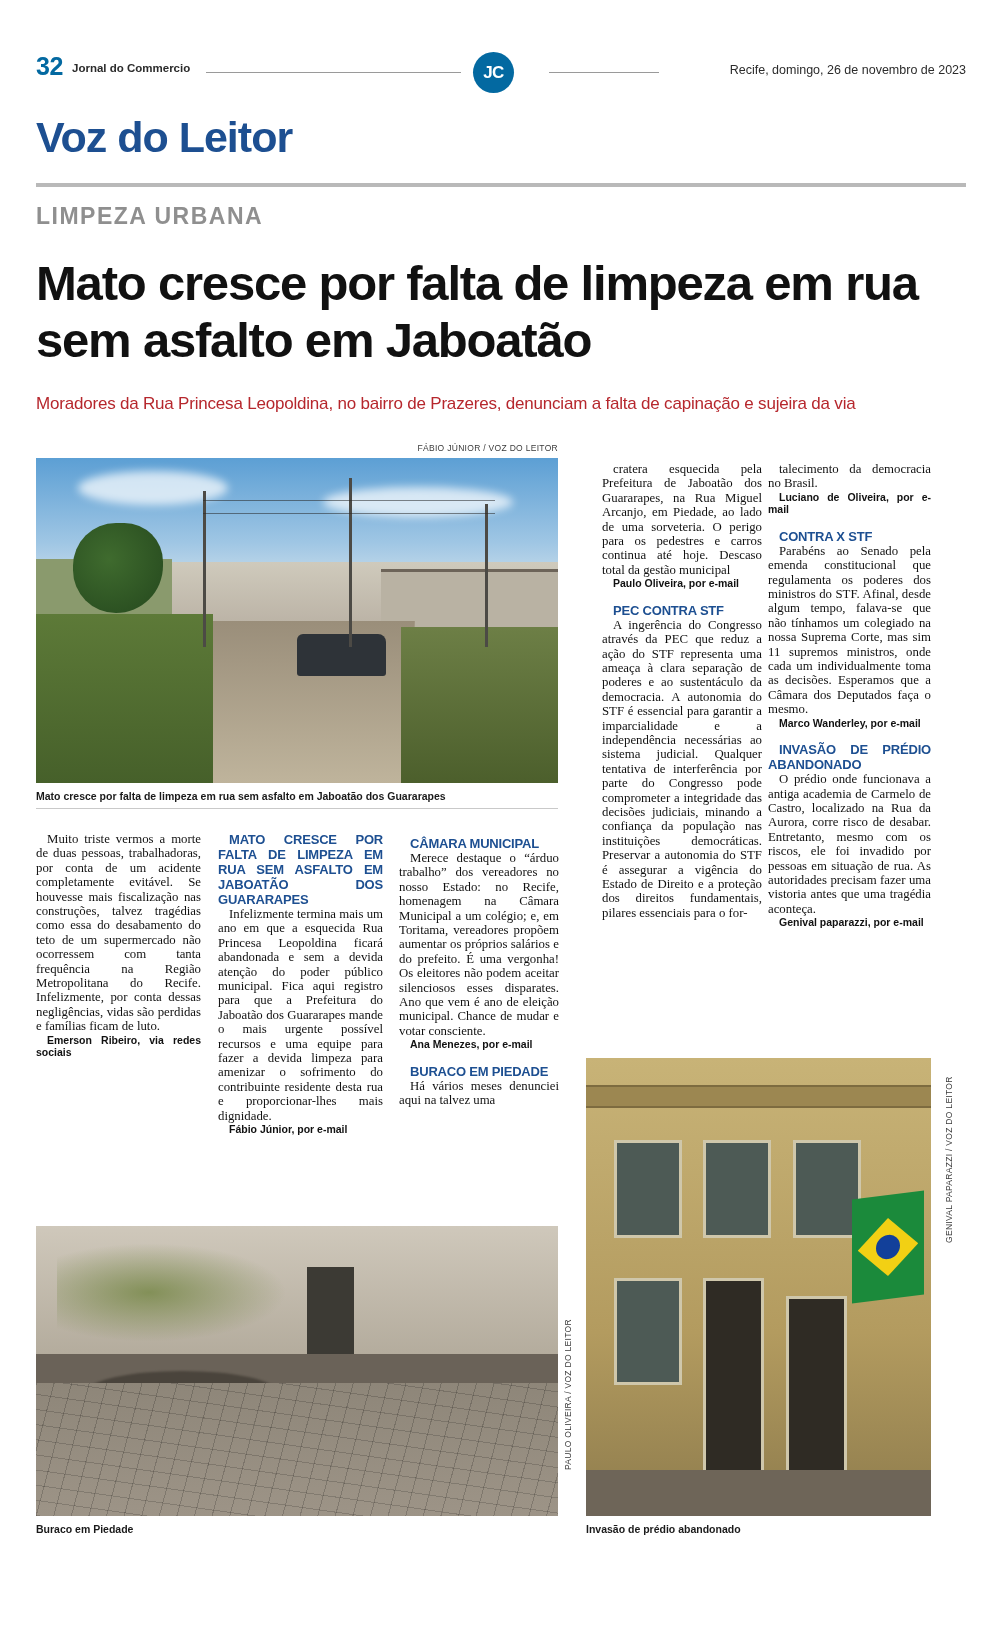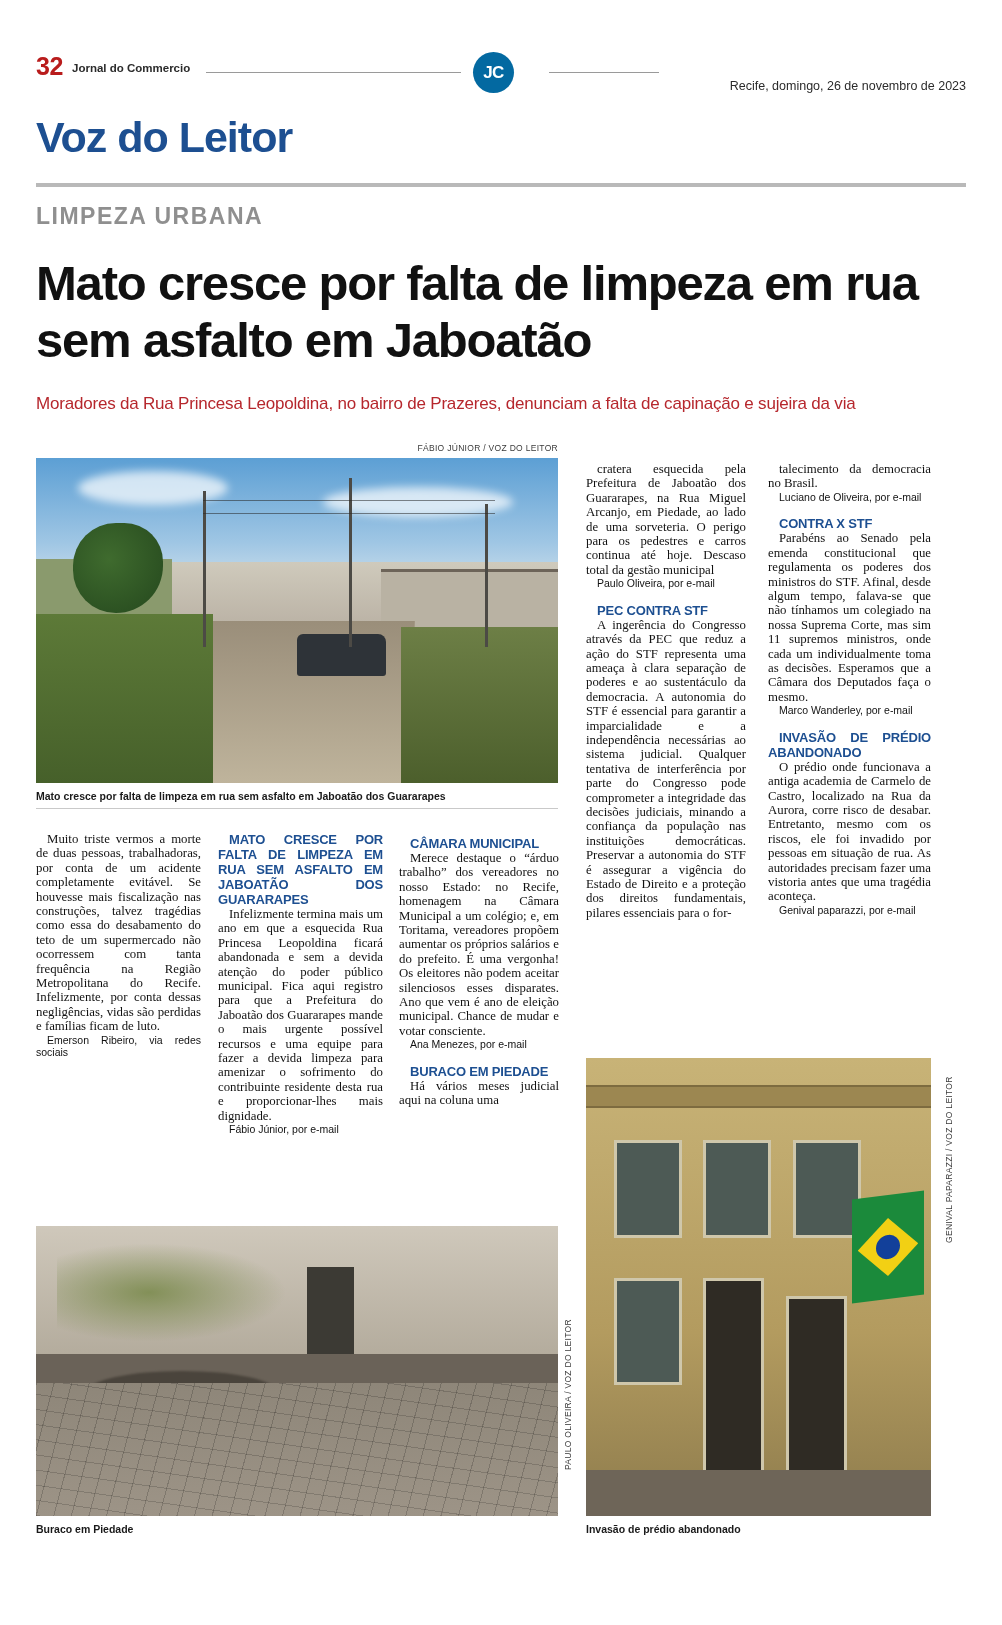--- a/index.html
+++ b/index.html
@@ -28,21 +28,21 @@
     left: 36px; top: 52px;
     width: 930px;
     height: 40px;
   }
   .folio {
     position: absolute;
     left: 0; top: 0;
     font-family: "Liberation Sans", sans-serif;
     font-weight: bold;
     font-size: 25px;
-    color: #b91c1c;
+    color: #0369a1;
     letter-spacing: -0.5px;
   }
   .masthead-paper {
     position: absolute;
     left: 36px; top: 10px;
     font-family: "Liberation Sans", sans-serif;
     font-weight: bold;
     font-size: 11.5px;
     color: #2b2b2b;
   }
@@ -74,21 +74,20 @@
     align-items: center;
     justify-content: center;
     letter-spacing: -0.5px;
   }
   .dateline {
     position: absolute;
     right: 0; top: 11px;
     font-family: "Liberation Sans", sans-serif;
     font-size: 12.5px;
     color: #2b2b2b;
-    margin-top: 16px;
   }
 
   
   .section-title {
     position: absolute;
     left: 36px; top: 113px;
     font-family: "Liberation Sans", sans-serif;
     font-weight: bold;
     font-size: 43px;
     color: #1d4f91;
@@ -235,33 +234,33 @@
     font-weight: bold;
     font-size: 13px;
     line-height: 15px;
     color: #1d4f91;
     margin: 0 0 4px 0;
     text-indent: 0;
     letter-spacing: -0.2px;
   }
   .byline {
     font-family: "Liberation Sans", sans-serif;
-    font-weight: normal;
+    font-weight: bold;
     font-size: 10.5px;
     line-height: 12.5px;
     color: #111111;
     margin: 4px 0 0 0;
     text-indent: 0;
   }
   .blockgap { height: 13px; }
 
   #col1 { left: 36px;  top: 832px; width: 165px; }
   #col2 { left: 218px; top: 832px; width: 165px; }
   #col3 { left: 399px; top: 836px; width: 160px; }
-  #col4 { left: 586px; top: 462px; width: 160px; }
+  #col4 { left: 602px; top: 462px; width: 160px; }
   #col5 { left: 768px; top: 462px; width: 163px; }
 
   
   .photo2 {
     position: absolute;
     left: 36px; top: 1226px;
     width: 522px;
     height: 290px;
     overflow: hidden;
     background: #7b7267;
@@ -429,21 +428,21 @@
     <p>Infelizmente termina mais um ano em que a esquecida Rua Princesa Leopoldina ficará abandonada e sem a devida atenção do poder público municipal. Fica aqui registro para que a Prefeitura do Jaboatão dos Guararapes mande o mais urgente possível recursos e uma equipe para fazer a devida limpeza para amenizar o sofrimento do contribuinte residente desta rua e proporcionar-lhes mais dignidade.</p>
     <p class="byline">Fábio Júnior, por e-mail</p>
   </div>
 
   <div class="col" id="col3">
     <p class="colhead">CÂMARA MUNICIPAL</p>
     <p>Merece destaque o “árduo trabalho” dos vereadores no nosso Estado: no Recife, homenagem na Câmara Municipal a um colégio; e, em Toritama, vereadores propõem aumentar os próprios salários e do prefeito. É uma vergonha! Os eleitores não podem aceitar silenciosos esses disparates. Ano que vem é ano de eleição municipal. Chance de mudar e votar consciente.</p>
     <p class="byline">Ana Menezes, por e-mail</p>
     <div class="blockgap"></div>
     <p class="colhead">BURACO EM PIEDADE</p>
-    <p>Há vários meses judicial aqui na coluna uma</p>
+    <p>Há vários meses denunciei aqui na talvez uma</p>
   </div>
 
   <div class="col" id="col4">
     <p>cratera esquecida pela Prefeitura de Jaboatão dos Guararapes, na Rua Miguel Arcanjo, em Piedade, ao lado de uma sorveteria. O perigo para os pedestres e carros continua até hoje. Descaso total da gestão municipal</p>
     <p class="byline">Paulo Oliveira, por e-mail</p>
     <div class="blockgap"></div>
     <p class="colhead">PEC CONTRA STF</p>
     <p>A ingerência do Congresso através da PEC que reduz a ação do STF representa uma ameaça à clara separação de poderes e ao sustentáculo da democracia. A autonomia do STF é essencial para garantir a imparcialidade e a independência necessárias ao sistema judicial. Qualquer tentativa de interferência por parte do Congresso pode comprometer a integridade das decisões judiciais, minando a confiança da população nas instituições democráticas. Preservar a autonomia do STF é assegurar a vigência do Estado de Direito e a proteção dos direitos fundamentais, pilares essenciais para o for-</p>
   </div>
 

